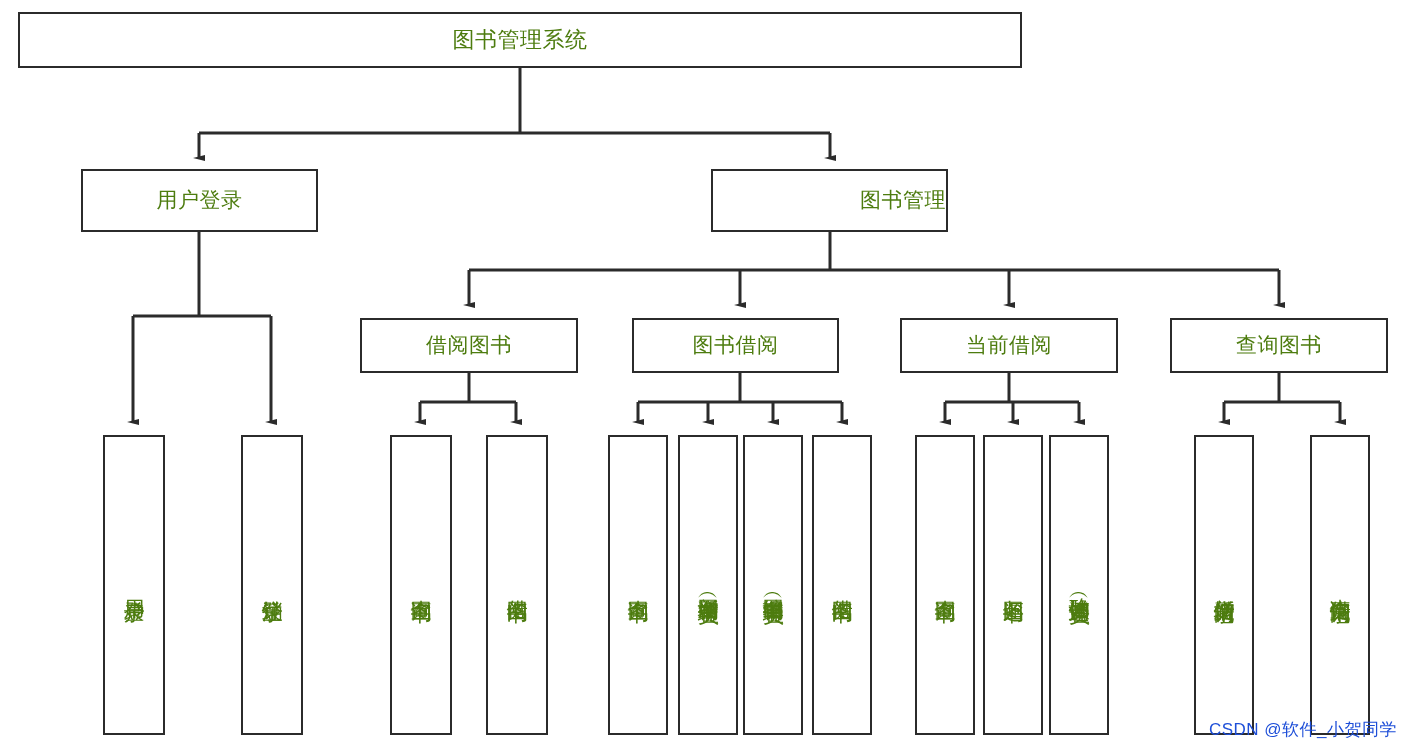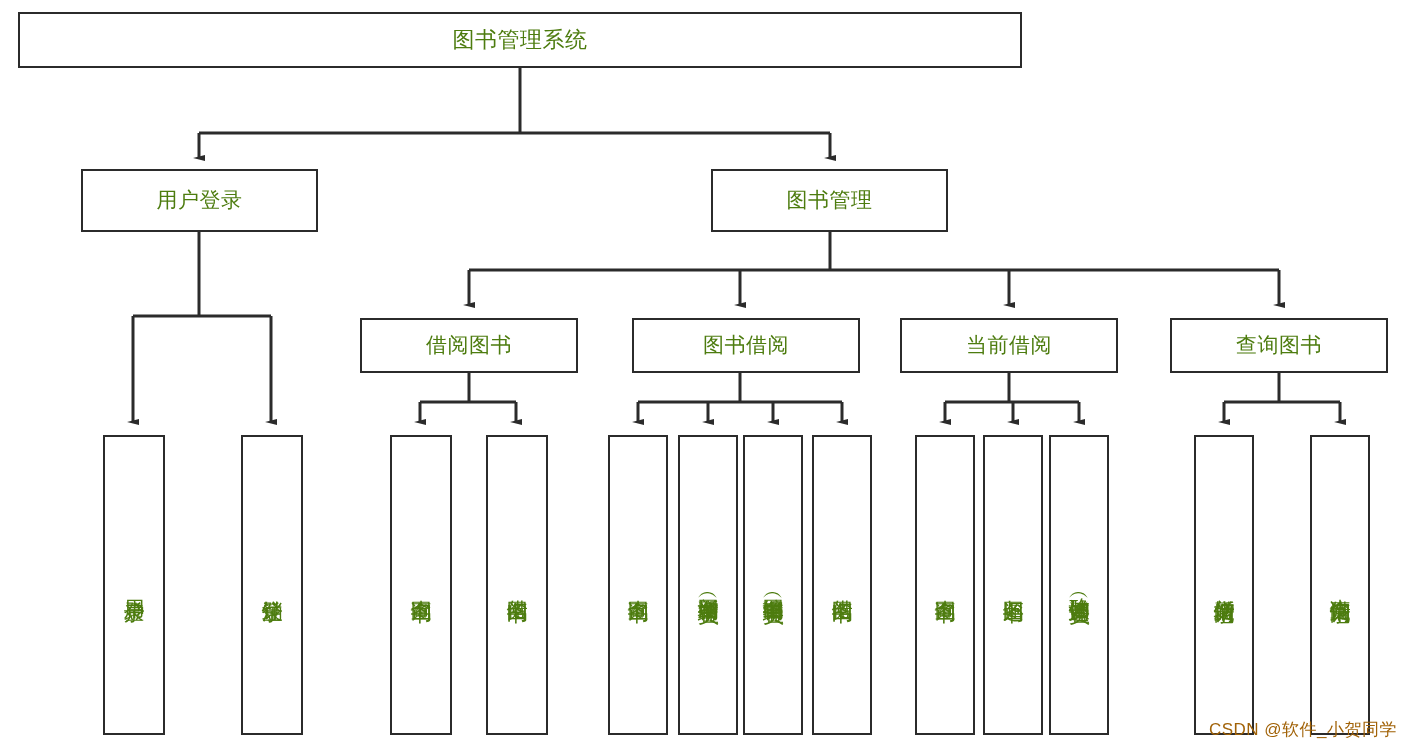--- a/index.html
+++ b/index.html
@@ -56,21 +56,21 @@
     line-height: 1.45;
     letter-spacing: 1px;
     white-space: nowrap;
     text-align: center;
   }
   .watermark {
     position: absolute;
     right: 8px;
     bottom: 6px;
     font-size: 17px;
-    color: #a16207;
+    color: #1d4ed8;
     letter-spacing: 0.5px;
     white-space: nowrap;
     user-select: none;
   }
 </style>
 </head>
 <body>
 
 <div id="canvas">
 
@@ -124,28 +124,28 @@
     </g>
   </svg>
 
   <div class="node root" style="left:18px; top:12px; width:1004px; height:56px;">
     <span class="label">图书管理系统</span>
   </div>
 
   <div class="node lvl2" style="left:81px; top:169px; width:237px; height:63px;">
     <span class="label">用户登录</span>
   </div>
-  <div class="node lvl2" style="left:711px; top:169px; width:237px; height:63px;">
+  <div class="node lvl2" style="left:711px; top:169px; width:237px; height:63px;justify-content:flex-end;">
     <span class="label">图书管理</span>
   </div>
 
   <div class="node lvl3" style="left:360px; top:318px; width:218px; height:55px;">
     <span class="label">借阅图书</span>
   </div>
-  <div class="node lvl3" style="left:632px; top:318px; width:228px; height:55px;">
+  <div class="node lvl3" style="left:632px; top:318px; width:207px; height:55px;">
     <span class="label">图书借阅</span>
   </div>
   <div class="node lvl3" style="left:900px; top:318px; width:218px; height:55px;">
     <span class="label">当前借阅</span>
   </div>
   <div class="node lvl3" style="left:1170px; top:318px; width:218px; height:55px;">
     <span class="label">查询图书</span>
   </div>
 
   <div class="node leaf" style="left:103px; top:435px; width:62px; height:300px;">

